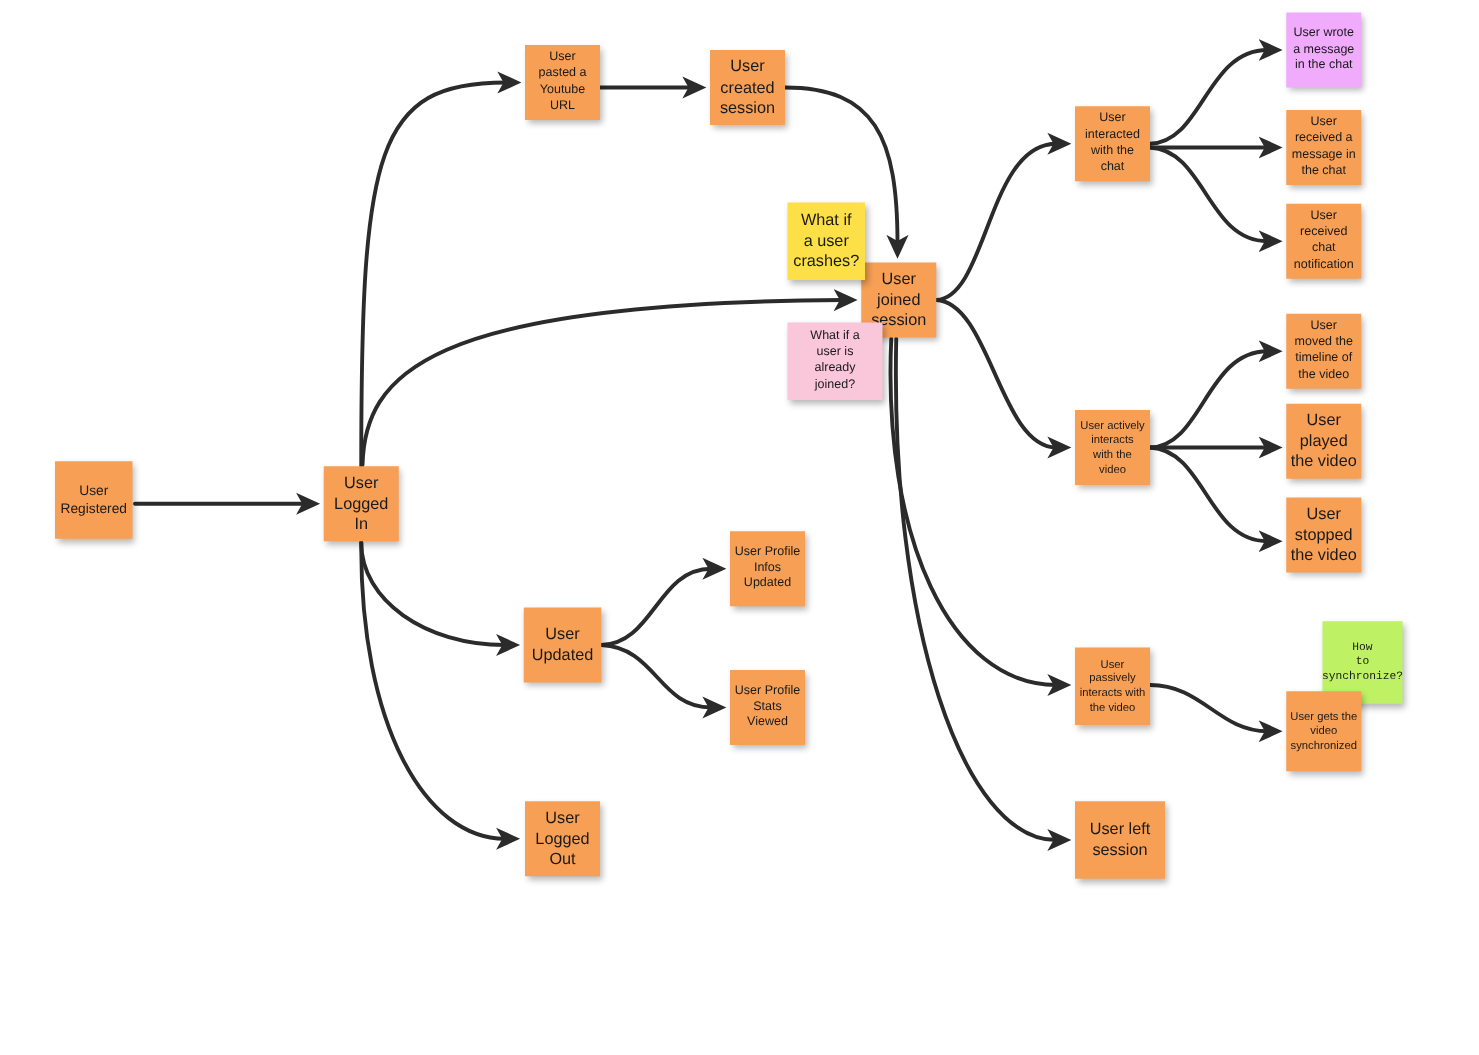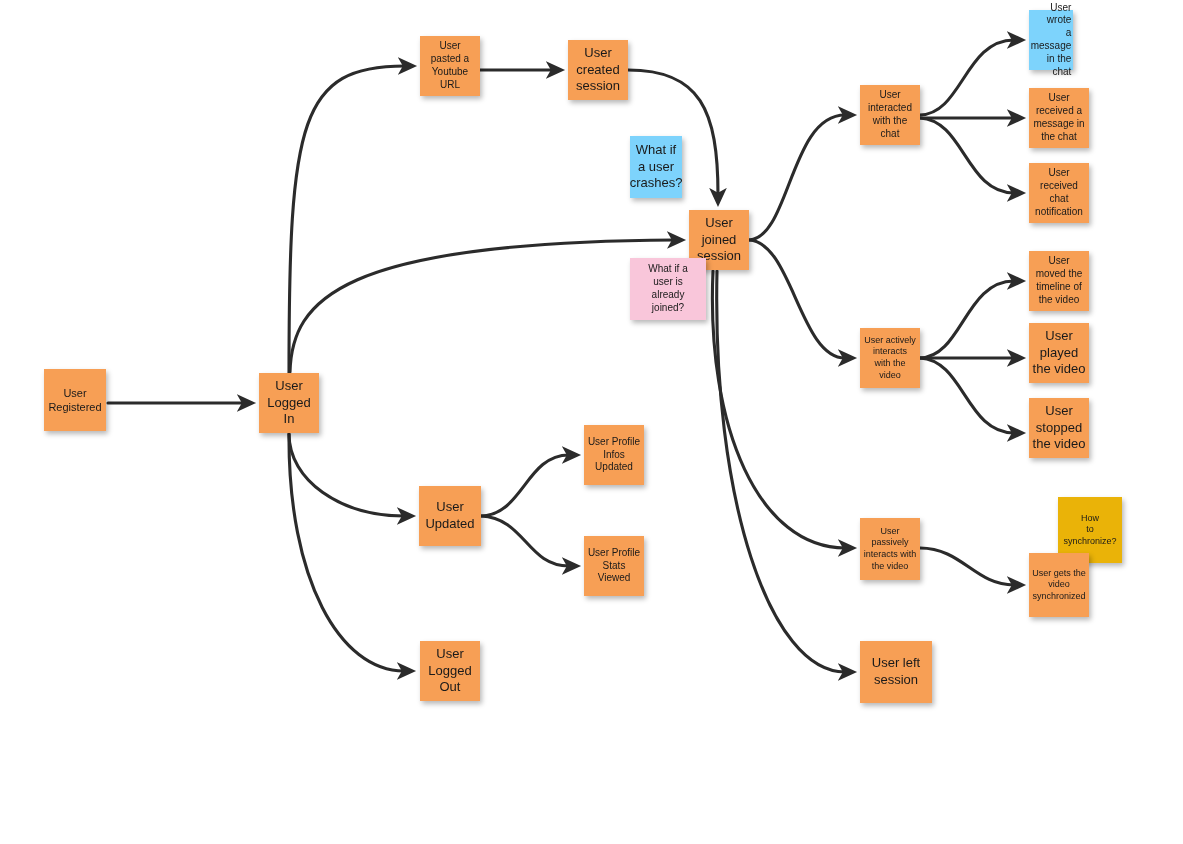--- a/index.html
+++ b/index.html
@@ -85,21 +85,21 @@
       <div class="node sticky-orange" style="left: 420px; top: 36px; width: 60px; height: 60px; font-size: 10px; background: rgb(247, 159, 85); color: rgb(26, 26, 26);"><span>User
 pasted a
 Youtube
 URL</span></div>
       <div class="node sticky-orange" style="left: 568px; top: 40px; width: 60px; height: 60px; font-size: 13px; background: rgb(247, 159, 85); color: rgb(26, 26, 26);"><span>User
 created
 session</span></div>
       <div class="node sticky-orange" style="left: 689px; top: 210px; width: 60px; height: 60px; font-size: 13px; background: rgb(247, 159, 85); color: rgb(26, 26, 26);"><span>User
 joined
 session</span></div>
-      <div class="node sticky-pink" style="left: 630px; top: 136px; width: 52px; height: 62px; font-size: 13px; background: #7dd3fc; color: rgb(26, 26, 26);"><span>What if
+      <div class="node sticky-pink" style="left: 630px; top: 162px; width: 62px; height: 62px; font-size: 13px; background: #fde047; color: rgb(26, 26, 26);"><span>What if
 a user
 crashes?</span></div>
       <div class="node sticky-pink" style="left: 630px; top: 258px; width: 76px; height: 62px; font-size: 10px; background: rgb(249, 198, 218); color: rgb(26, 26, 26);"><span>What if a
 user is
 already
 joined?</span></div>
       <div class="node sticky-orange" style="left: 419px; top: 486px; width: 62px; height: 60px; font-size: 13px; background: rgb(247, 159, 85); color: rgb(26, 26, 26);"><span>User
 Updated</span></div>
       <div class="node sticky-orange" style="left: 584px; top: 425px; width: 60px; height: 60px; font-size: 10px; background: rgb(247, 159, 85); color: rgb(26, 26, 26);"><span>User Profile
 Infos
@@ -107,21 +107,21 @@
       <div class="node sticky-orange" style="left: 584px; top: 536px; width: 60px; height: 60px; font-size: 10px; background: rgb(247, 159, 85); color: rgb(26, 26, 26);"><span>User Profile
 Stats
 Viewed</span></div>
       <div class="node sticky-orange" style="left: 420px; top: 641px; width: 60px; height: 60px; font-size: 13px; background: rgb(247, 159, 85); color: rgb(26, 26, 26);"><span>User
 Logged
 Out</span></div>
       <div class="node sticky-orange" style="left: 860px; top: 85px; width: 60px; height: 60px; font-size: 10px; background: rgb(247, 159, 85); color: rgb(26, 26, 26);"><span>User
 interacted
 with the
 chat</span></div>
-      <div class="node sticky-orange" style="left: 1029px; top: 10px; width: 44px; height: 60px; font-size: 10px; background: #7dd3fc; color: rgb(26, 26, 26); text-align: right;"><span>User wrote
+      <div class="node sticky-orange" style="left: 1029px; top: 10px; width: 60px; height: 60px; font-size: 10px; background: #f0abfc; color: rgb(26, 26, 26);"><span>User wrote
 a message
 in the chat</span></div>
       <div class="node sticky-orange" style="left: 1029px; top: 88px; width: 60px; height: 60px; font-size: 10px; background: rgb(247, 159, 85); color: rgb(26, 26, 26);"><span>User
 received a
 message  in
 the chat</span></div>
       <div class="node sticky-orange" style="left: 1029px; top: 163px; width: 60px; height: 60px; font-size: 10px; background: rgb(247, 159, 85); color: rgb(26, 26, 26);"><span>User
 received
 chat
 notification</span></div>
@@ -136,21 +136,21 @@
       <div class="node sticky-orange" style="left: 1029px; top: 323px; width: 60px; height: 60px; font-size: 13px; background: rgb(247, 159, 85); color: rgb(26, 26, 26);"><span>User
 played
 the video</span></div>
       <div class="node sticky-orange" style="left: 1029px; top: 398px; width: 60px; height: 60px; font-size: 13px; background: rgb(247, 159, 85); color: rgb(26, 26, 26);"><span>User
 stopped
 the video</span></div>
       <div class="node sticky-orange" style="left: 860px; top: 518px; width: 60px; height: 62px; font-size: 9px; background: rgb(247, 159, 85); color: rgb(26, 26, 26);"><span>User
 passively
 interacts with
 the video</span></div>
-      <div class="node sticky-pink" style="left: 1058px; top: 497px; width: 64px; height: 66px; font-size: 9px; background: #eab308; color: rgb(26, 26, 26);"><span>How
+      <div class="node sticky-pink" style="left: 1058px; top: 497px; width: 64px; height: 66px; font-size: 9px; background: #bef264; color: rgb(26, 26, 26); font-family: Liberation Mono, monospace;"><span>How
 to synchronize?</span></div>
       <div class="node sticky-orange" style="left: 1029px; top: 553px; width: 60px; height: 64px; font-size: 9px; background: rgb(247, 159, 85); color: rgb(26, 26, 26);"><span>User gets the
 video
 synchronized</span></div>
       <div class="node sticky-orange" style="left: 860px; top: 641px; width: 72px; height: 62px; font-size: 13px; background: rgb(247, 159, 85); color: rgb(26, 26, 26);"><span>User left
 session</span></div>
     </div>
 
 </div>
 

